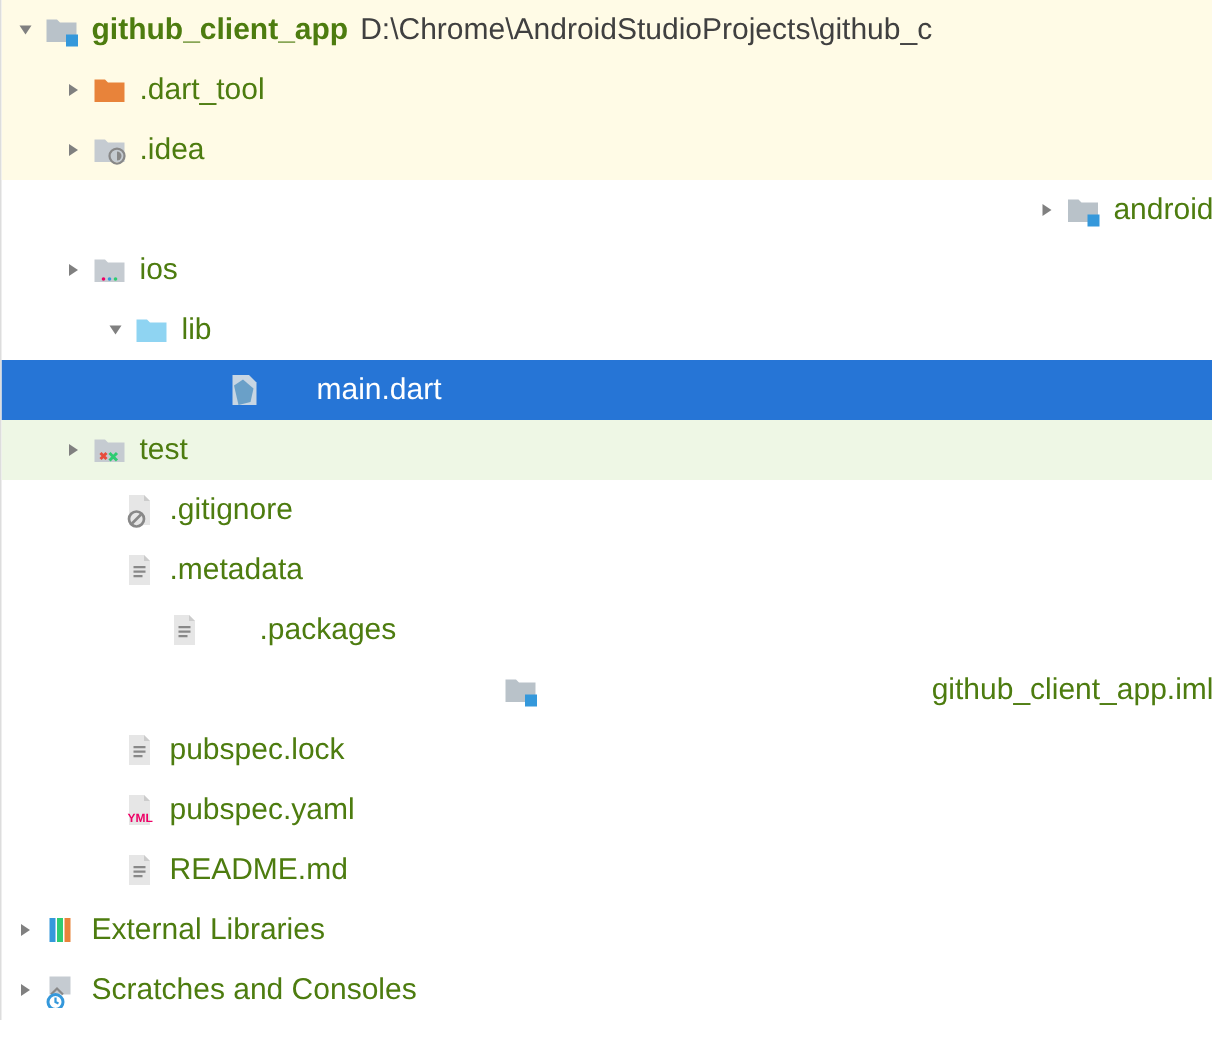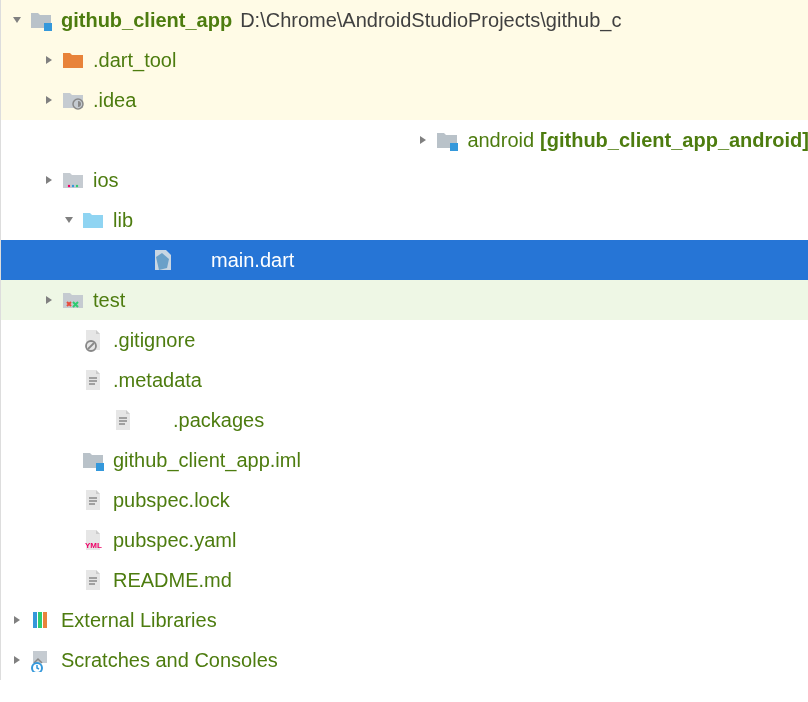--- a/index.html
+++ b/index.html
@@ -103,41 +103,40 @@
         <path d="M2,1 L8,5 L2,9 Z" fill="#808080"></path>
       </svg>
   </span>
   <span class="icon">
     <svg viewBox="0 0 24 24">
         <path d="M2 5h7l2 2h11v13H2z" fill="#b9c2c9"></path>
         <rect x="15" y="15" width="8" height="8" fill="#3498db"></rect>
       </svg>
   </span>
   <span class="label">android</span>
-  <span class="label label-bold" style="margin-left:6px;">[github_client_app_android]</span>
 </div>
 
 <div class="row" style="padding-left:40px;">
   <span class="arrow">
     <svg viewBox="0 0 10 10">
         <path d="M2,1 L8,5 L2,9 Z" fill="#808080"></path>
       </svg>
   </span>
   <span class="icon">
     <svg viewBox="0 0 24 24">
         <path d="M2 5h7l2 2h11v13H2z" fill="#c5cbd1"></path>
       <circle cx="8" cy="18" r="1.2" fill="#e06"></circle>
         <circle cx="12" cy="18" r="1.2" fill="#3498db"></circle>
         <circle cx="16" cy="18" r="1.2" fill="#2ecc71"></circle>
     </svg>
   </span>
   <span class="label">ios</span>
 </div>
 
-<div class="row" style="padding-left:60px;">
+<div class="row" style="padding-left:40px;margin-left:28px;">
   <span class="arrow">
     <svg viewBox="0 0 10 10">
         <path d="M1,2 L9,2 L5,8 Z" fill="#808080"></path>
       </svg>
   </span>
   <span class="icon">
     <svg viewBox="0 0 24 24">
         <path d="M2 5h7l2 2h11v13H2z" fill="#8fd4f2"></path>
       </svg>
   </span>
@@ -205,21 +204,21 @@
         <path d="M5 2h10l4 4v16H5z" fill="#e6e6e6"></path>
         <path d="M15 2v4h4" fill="#ccc"></path>
       <line x1="8" y1="10" x2="16" y2="10" stroke="#888" stroke-width="1.5"></line>
         <line x1="8" y1="13" x2="16" y2="13" stroke="#888" stroke-width="1.5"></line>
         <line x1="8" y1="16" x2="14" y2="16" stroke="#888" stroke-width="1.5"></line>
     </svg>
   </span>
   <span class="label">.packages</span>
 </div>
 
-<div class="row" style="padding-left:60px;">
+<div class="row" style="padding-left:60px;justify-content:space-between;">
   <span class="spacer-arrow"></span>
   <span class="icon">
     <svg viewBox="0 0 24 24">
         <path d="M2 5h7l2 2h11v13H2z" fill="#b9c2c9"></path>
         <rect x="15" y="15" width="8" height="8" fill="#3498db"></rect>
       </svg>
   </span>
   <span class="label">github_client_app.iml</span>
 </div>
 

